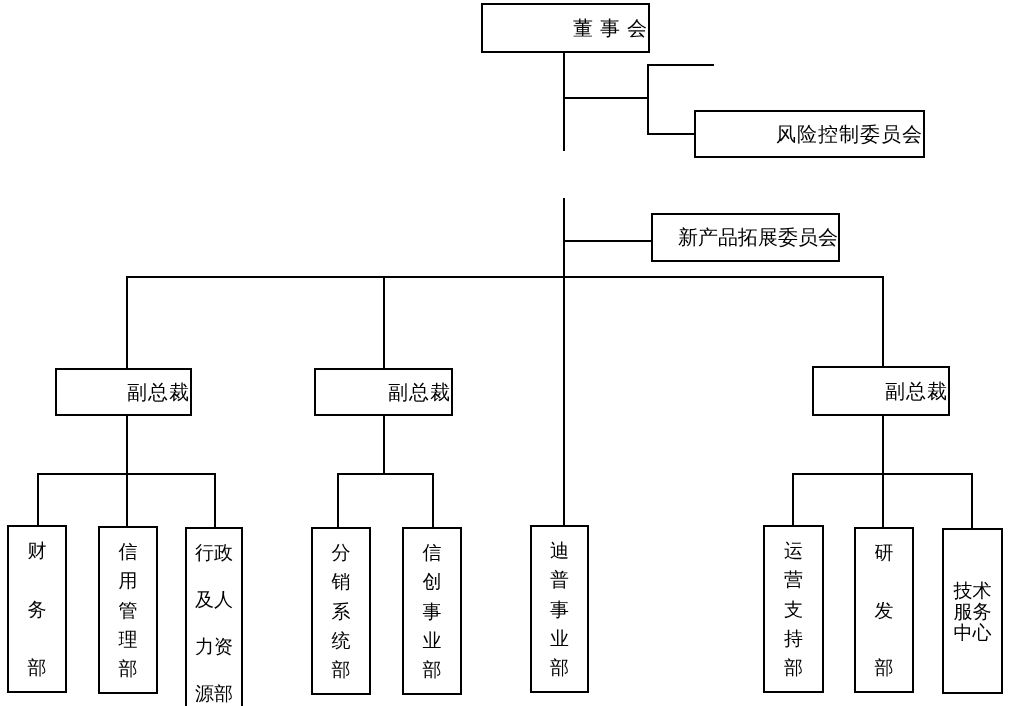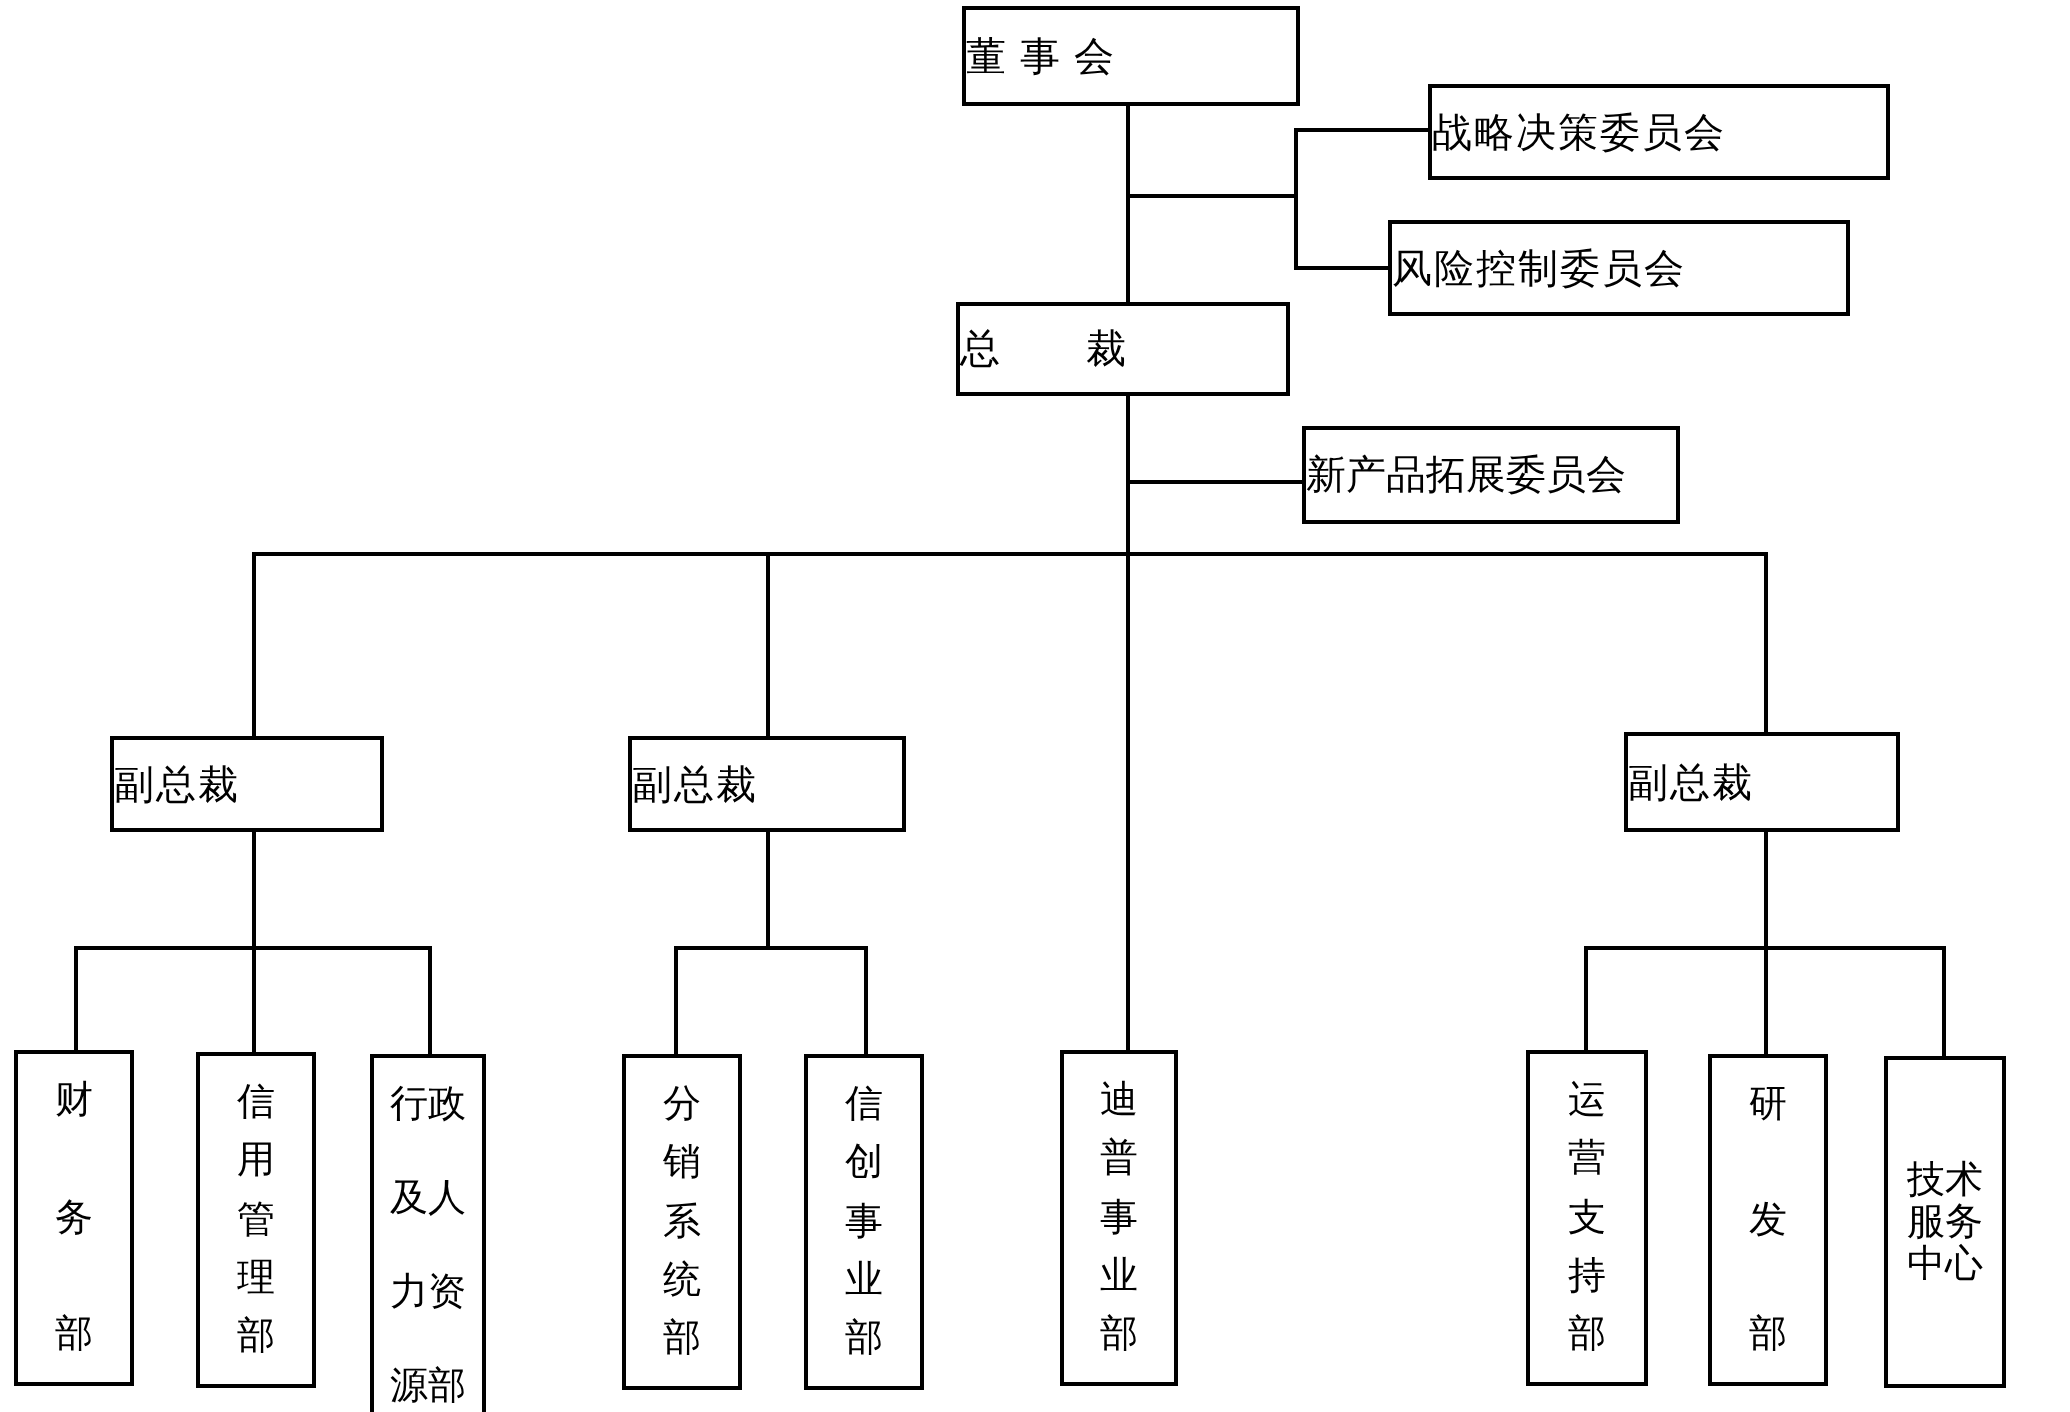--- a/index.html
+++ b/index.html
@@ -11,21 +11,21 @@
     color:#000000;
     overflow:hidden;
   }
   .box{
     position:absolute;
     box-sizing:border-box;
     border:2px solid #000000;
     background:#ffffff;
     display:flex;
     align-items:center;
-    justify-content:flex-start;
+    justify-content:flex-end;
   }
   .hbox{font-size:20px;}
   .hbox span{white-space:pre;letter-spacing:1px;}
   .vbox{
     flex-direction:column;
     justify-content:space-between;
     padding:13px 0;
     font-size:19px;
     line-height:21px;
     text-align:center;
@@ -65,31 +65,25 @@
   <div class="line" style="left:882px;top:416px;width:2px;height:59px;"></div>
   <div class="line" style="left:792px;top:473px;width:181px;height:2px;"></div>
   <div class="line" style="left:792px;top:473px;width:2px;height:52px;"></div>
   <div class="line" style="left:882px;top:473px;width:2px;height:54px;"></div>
   <div class="line" style="left:971px;top:473px;width:2px;height:55px;"></div>
 
   <div class="box hbox" style="left:481px;top:3px;width:169px;height:50px;">
     <span>董 事 会</span>
   </div>
 
-  <div class="box hbox" style="left:714px;top:42px;width:231px;height:48px;">
-    <span>战略决策委员会</span>
-  </div>
 
   <div class="box hbox" style="left:694px;top:110px;width:231px;height:48px;">
     <span>风险控制委员会</span>
   </div>
 
-  <div class="box hbox" style="left:478px;top:151px;width:167px;height:47px;">
-    <span>总　　裁</span>
-  </div>
 
   <div class="box hbox" style="left:651px;top:213px;width:189px;height:49px;letter-spacing:0;">
     <span style="letter-spacing:0;font-family:Liberation Mono, monospace;">新产品拓展委员会</span>
   </div>
 
   <div class="box hbox" style="left:55px;top:368px;width:137px;height:48px;">
     <span>副总裁</span>
   </div>
 
   <div class="box hbox" style="left:314px;top:368px;width:139px;height:48px;">

